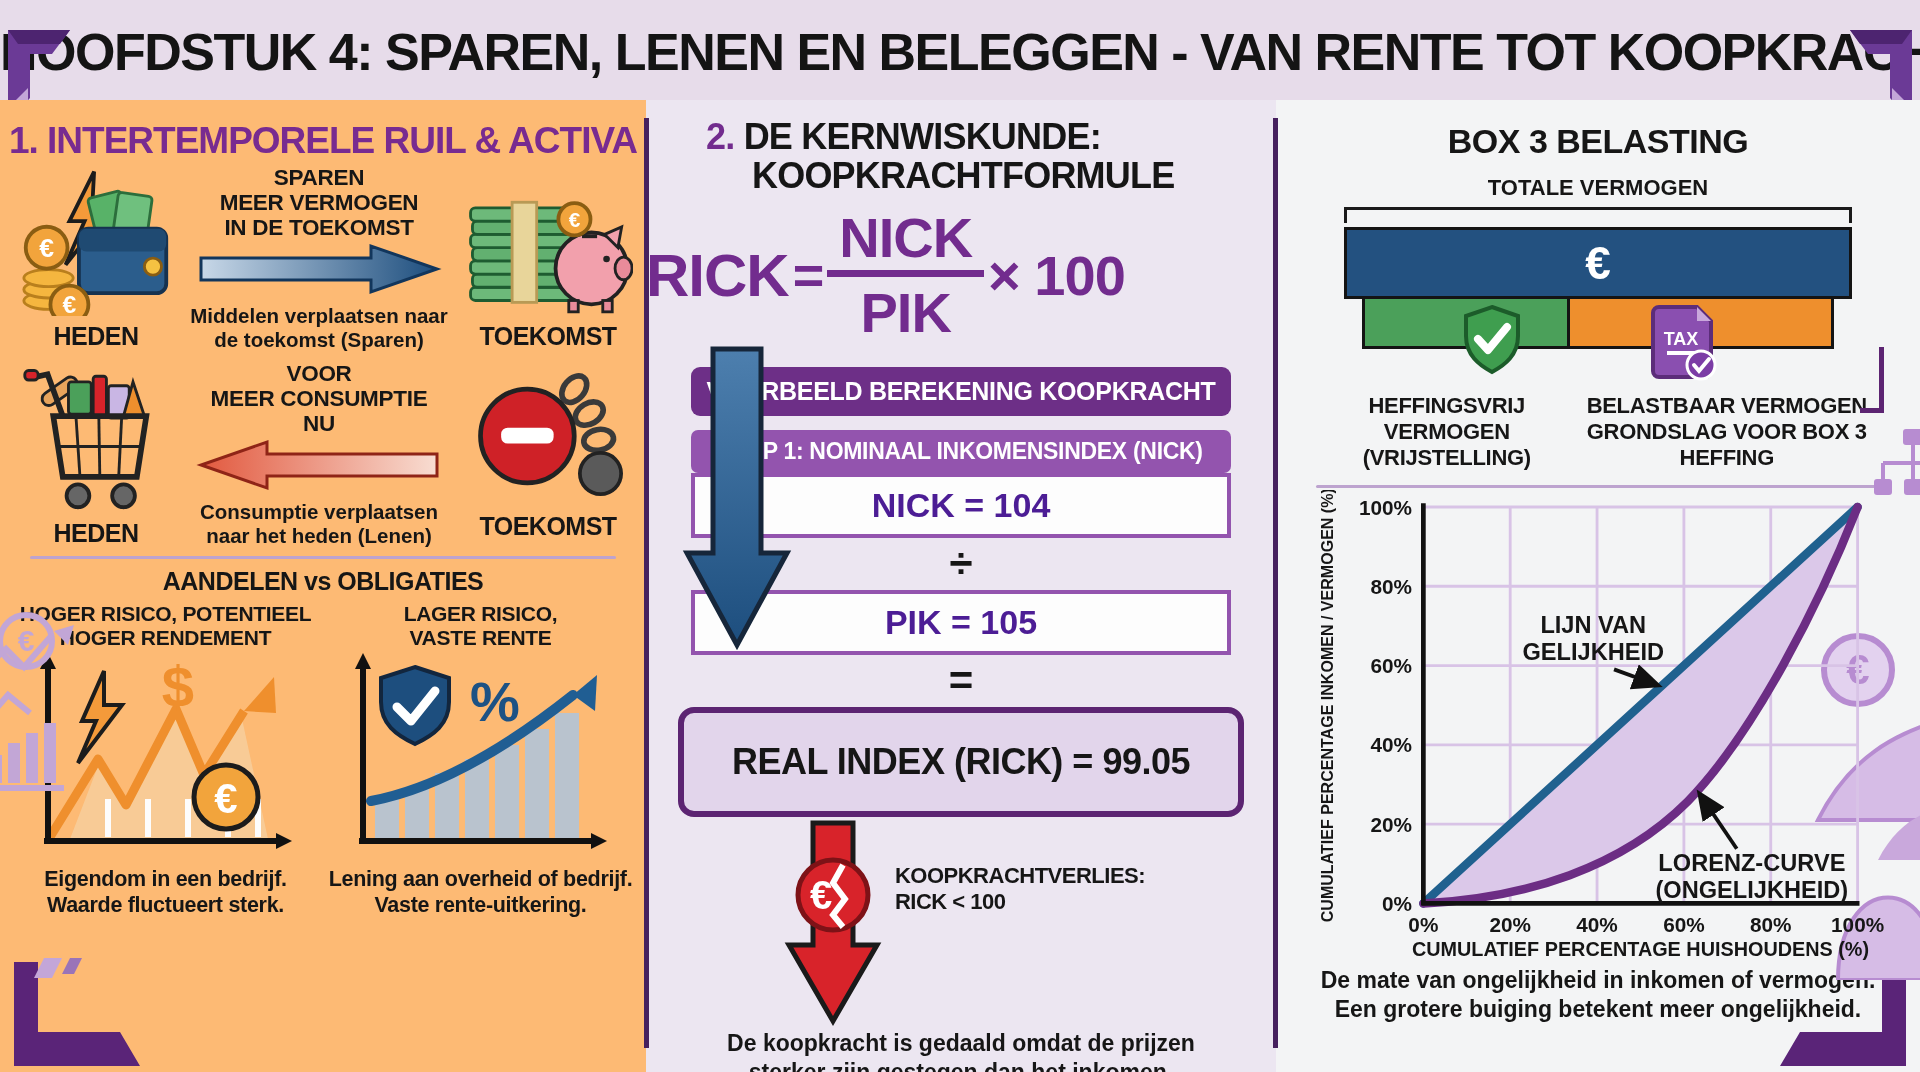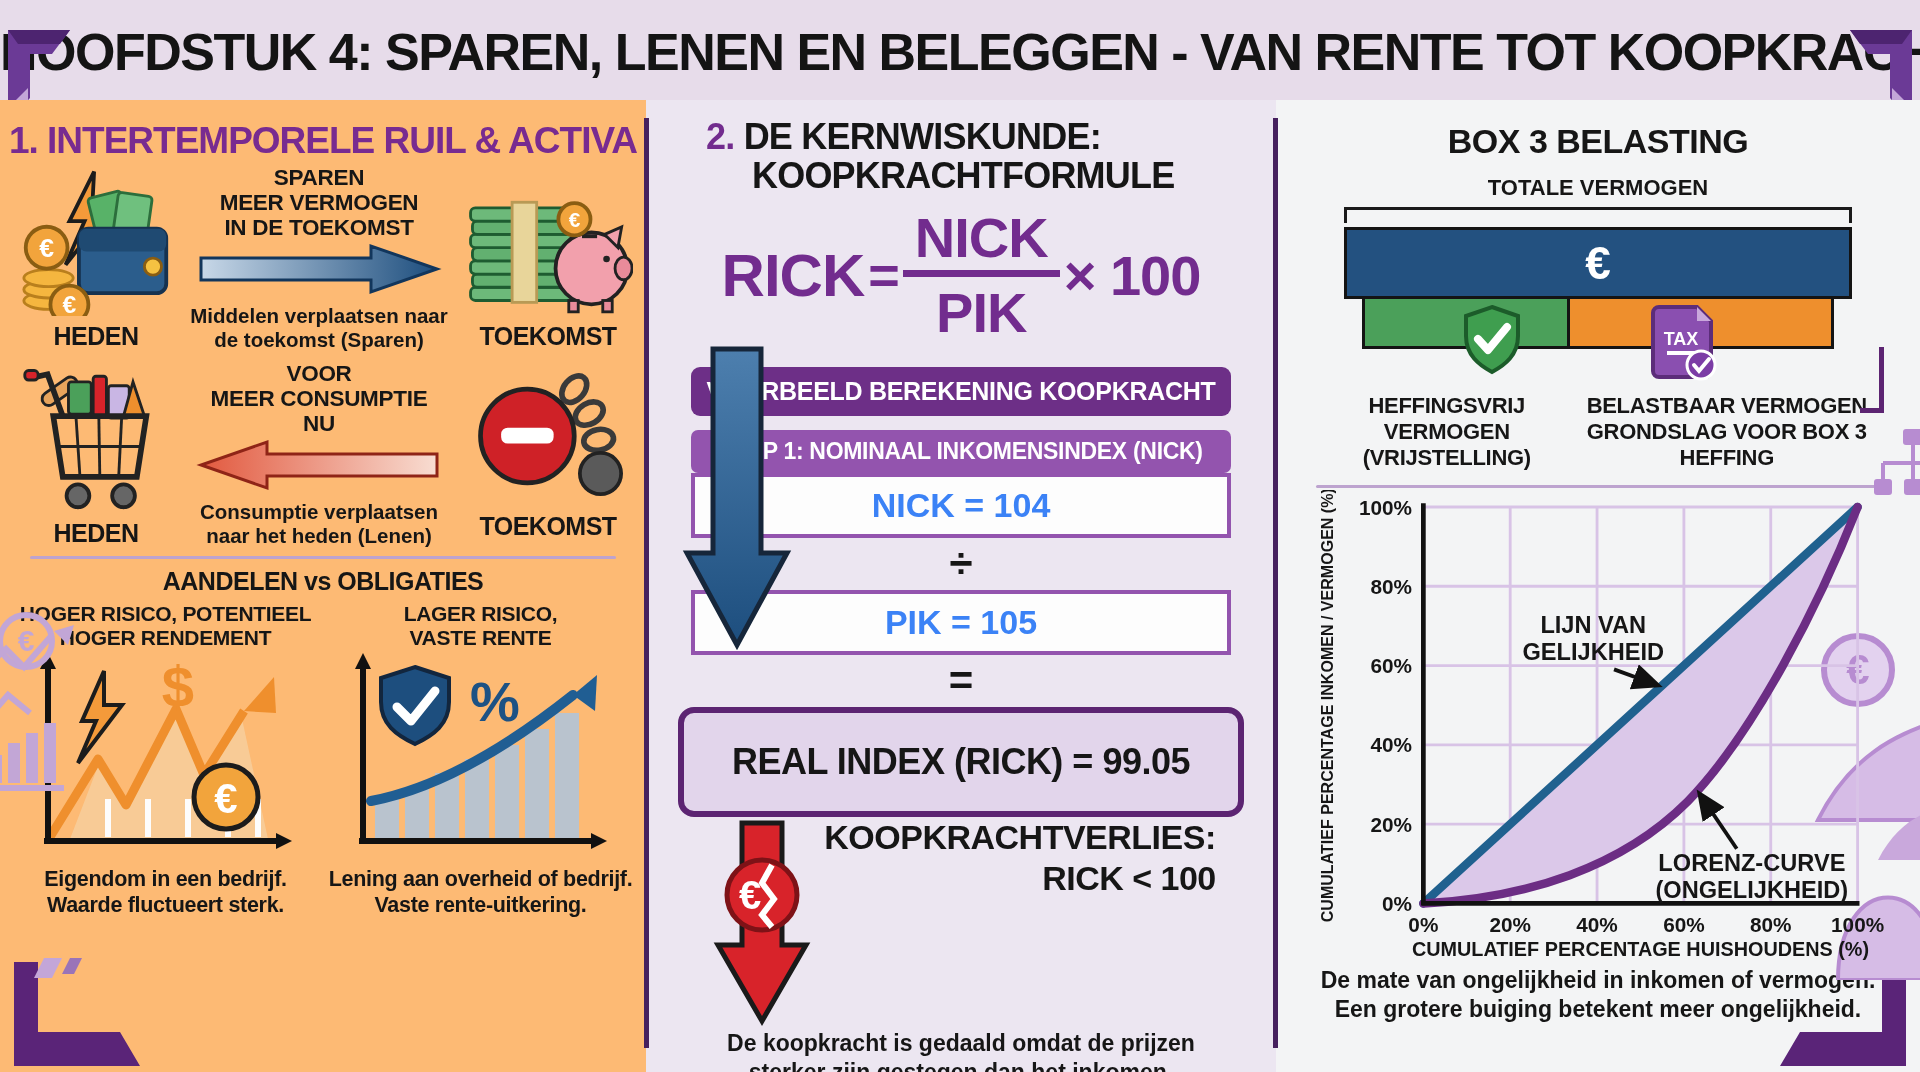--- a/index.html
+++ b/index.html
@@ -37,35 +37,35 @@
   .avsgrid { display:grid; grid-template-columns:1fr 1fr; padding:0 8px; margin-top:6px; }
   .avscol { text-align:center; }
   .avssub { font-size:21px; font-weight:700; line-height:1.12; letter-spacing:-.3px; }
   .avscap { font-size:21.5px; font-weight:700; line-height:1.2; letter-spacing:-.3px; margin-top:2px; }
   .decorL { position:absolute; left:-10px; top:505px; z-index:1; }
 
   
   .c2head { font-size:36px; font-weight:700; letter-spacing:-.8px; margin:18px 0 0 60px; line-height:1.08; }
   .c2head .num { color:#722c8e; }
   .c2head .l2 { padding-left:46px; display:block; }
-  .formula { display:flex; justify-content:center; align-items:center; gap:4px; color:#722c8e; font-weight:700; margin-top:14px; letter-spacing:-1px; }
+  .formula { display:flex; justify-content:flex-start; align-items:center; gap:4px; color:#722c8e; font-weight:700; margin-top:14px; letter-spacing:-1px; }
   .formula .lhs { font-size:60px; } .formula .eq { font-size:54px; }
   .frac { text-align:center; line-height:1; }
   .frac .fnum { font-size:56px; border-bottom:7px solid #722c8e; padding:0 12px 4px; display:block; }
   .frac .fden { font-size:56px; padding-top:8px; display:block; }
   .formula .x100 { font-size:56px; }
   .example { position:relative; width:540px; margin:26px auto 0; z-index:2; }
   .bluearrow { position:absolute; left:-12px; top:-22px; z-index:3; }
   .exhead { background:#6d2f87; border-radius:9px; color:#fff; font-size:25px; font-weight:700; text-align:center; padding:10px 0; letter-spacing:-.3px; }
   .stepbar { background:#9354ae; border-radius:7px; color:#fff; font-size:23px; font-weight:700; text-align:center; padding:8px 0; margin-top:14px; letter-spacing:-.3px; }
-  .valbox { background:#fdfdfd; border:4px solid #9354ae; font-size:34px; font-weight:700; text-align:center; padding:9px 0; color:#3b82f6; }
+  .valbox { background:#fdfdfd; border:4px solid #9354ae; font-size:34px; font-weight:700; text-align:center; padding:9px 0; color:#4c1d95; }
   .opsym { text-align:center; font-size:42px; font-weight:700; margin:2px 0; }
   .result { width:566px; margin:2px auto 0; background:#e2d5eb; border:6px solid #5c2472; border-radius:16px; font-size:36px; font-weight:700; text-align:center; padding:28px 0; letter-spacing:-.5px; position:relative; z-index:2; }
   .lossrow { display:flex; justify-content:center; align-items:flex-start; gap:6px; margin-top:0; position:relative; }
-  .losstxt { font-size:34px; font-weight:700; letter-spacing:-.5px; text-align:right; line-height:1.2; }
+  .losstxt { font-size:22px; font-weight:700; letter-spacing:-.5px; text-align:left; line-height:1.2; margin-top:46px; }
   .c2cap { font-size:23px; font-weight:700; text-align:center; line-height:1.25; margin-top:0; }
 
   
   .c3sub { font-size:34px; font-weight:700; letter-spacing:-.5px; text-align:center; margin-top:22px; }
   .bracklab { font-size:22px; font-weight:700; text-align:center; margin-top:14px; }
   .brack { width:508px; height:16px; margin:6px auto 0; border:3px solid #1a1a1a; border-bottom:none; }
   .bluebar { width:508px; height:72px; margin:4px auto 0; background:#235180; border:3px solid #141414; display:flex; align-items:center; justify-content:center; color:#fff; font-size:46px; font-weight:700; }
   .splitbar { width:472px; height:50px; margin:0 auto; border:3px solid #141414; border-top:none; display:flex; position:relative; }
   .seg.green { width:44%; background:#4ba05a; border-right:3px solid #141414; }
   .seg.orange { width:56%; background:#ee8f2d; }

